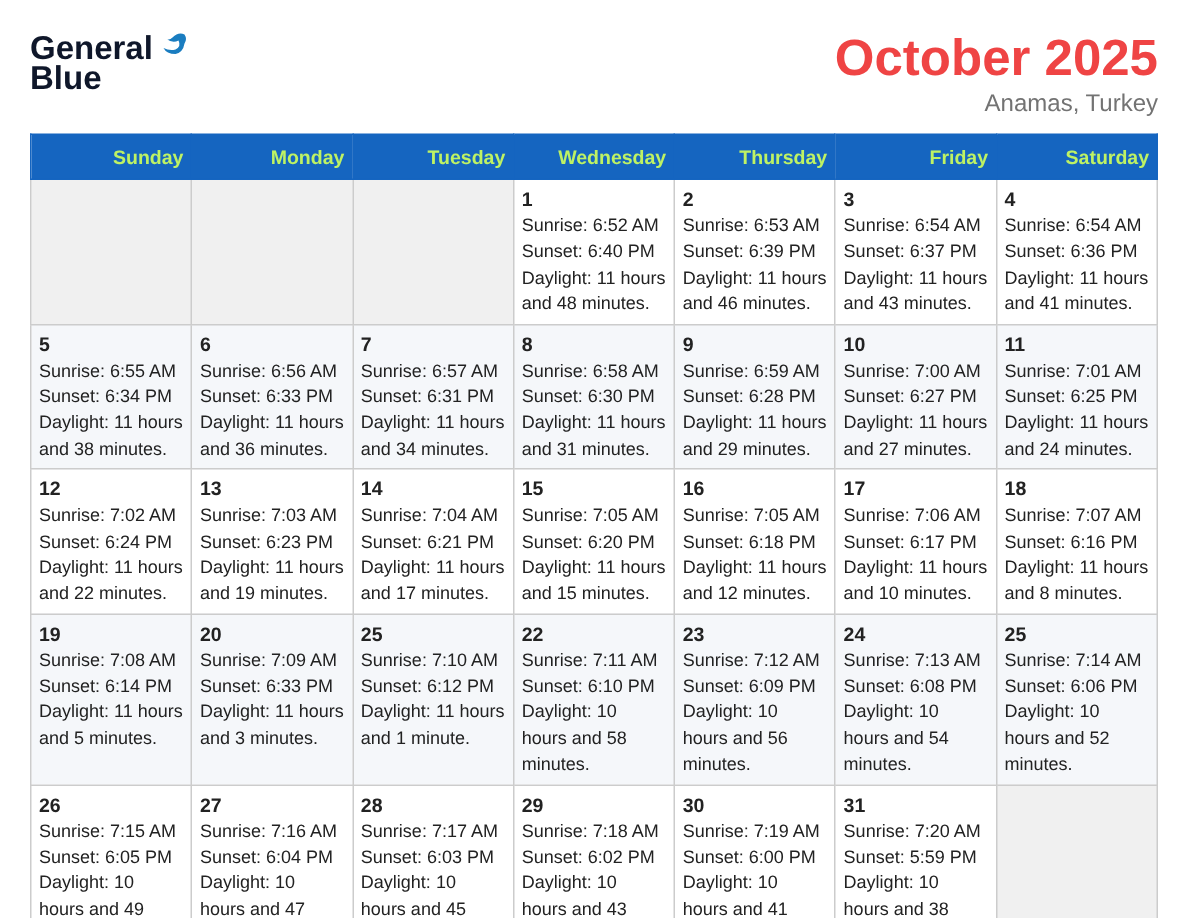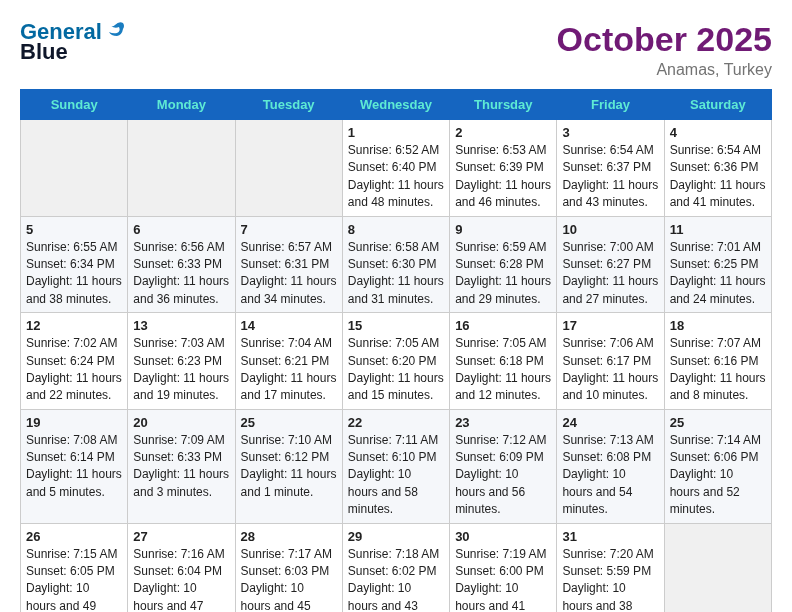--- a/index.html
+++ b/index.html
@@ -20,47 +20,47 @@
       display: flex;
       flex-direction: column;
       align-items: flex-start;
     }
     .logo-text {
       font-size: 22px;
       font-weight: bold;
       color: #333;
       line-height: 1.1;
     }
-    .logo-general { color: #0369a1; }
+    .logo-general { color: #0f172a; }
     .logo-blue { color: #0f172a; }
     .title-block {
       text-align: right;
     }
     .month-title {
       font-size: 34px;
       font-weight: bold;
-      color: #701a75;
+      color: #ef4444;
     }
     .location-title {
       font-size: 16px;
       color: #737373;
       margin-top: 2px;
     }
     .calendar {
       width: 100%;
       border-collapse: collapse;
       border: 1px solid #ccc;
     }
     .calendar th {
       background-color: #1565c0;
-      color: #5eead4;
+      color: #bef264;
       font-size: 13px;
       font-weight: bold;
       padding: 7px 5px;
-      text-align: center;
+      text-align: right;
       border: 1px solid #1565c0;
     }
     .calendar td {
       vertical-align: top;
       border: 1px solid #ccc;
       padding: 5px 5px 4px 5px;
       width: 107px;
       min-height: 80px;
       font-size: 10.5px;
       color: #222;

